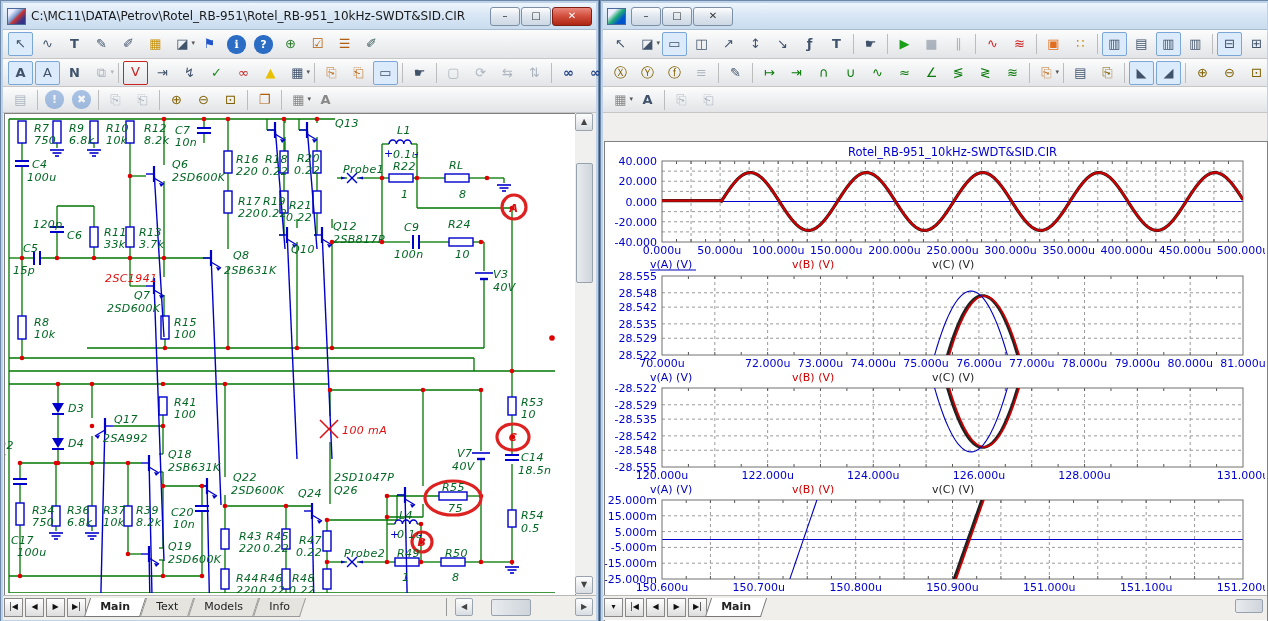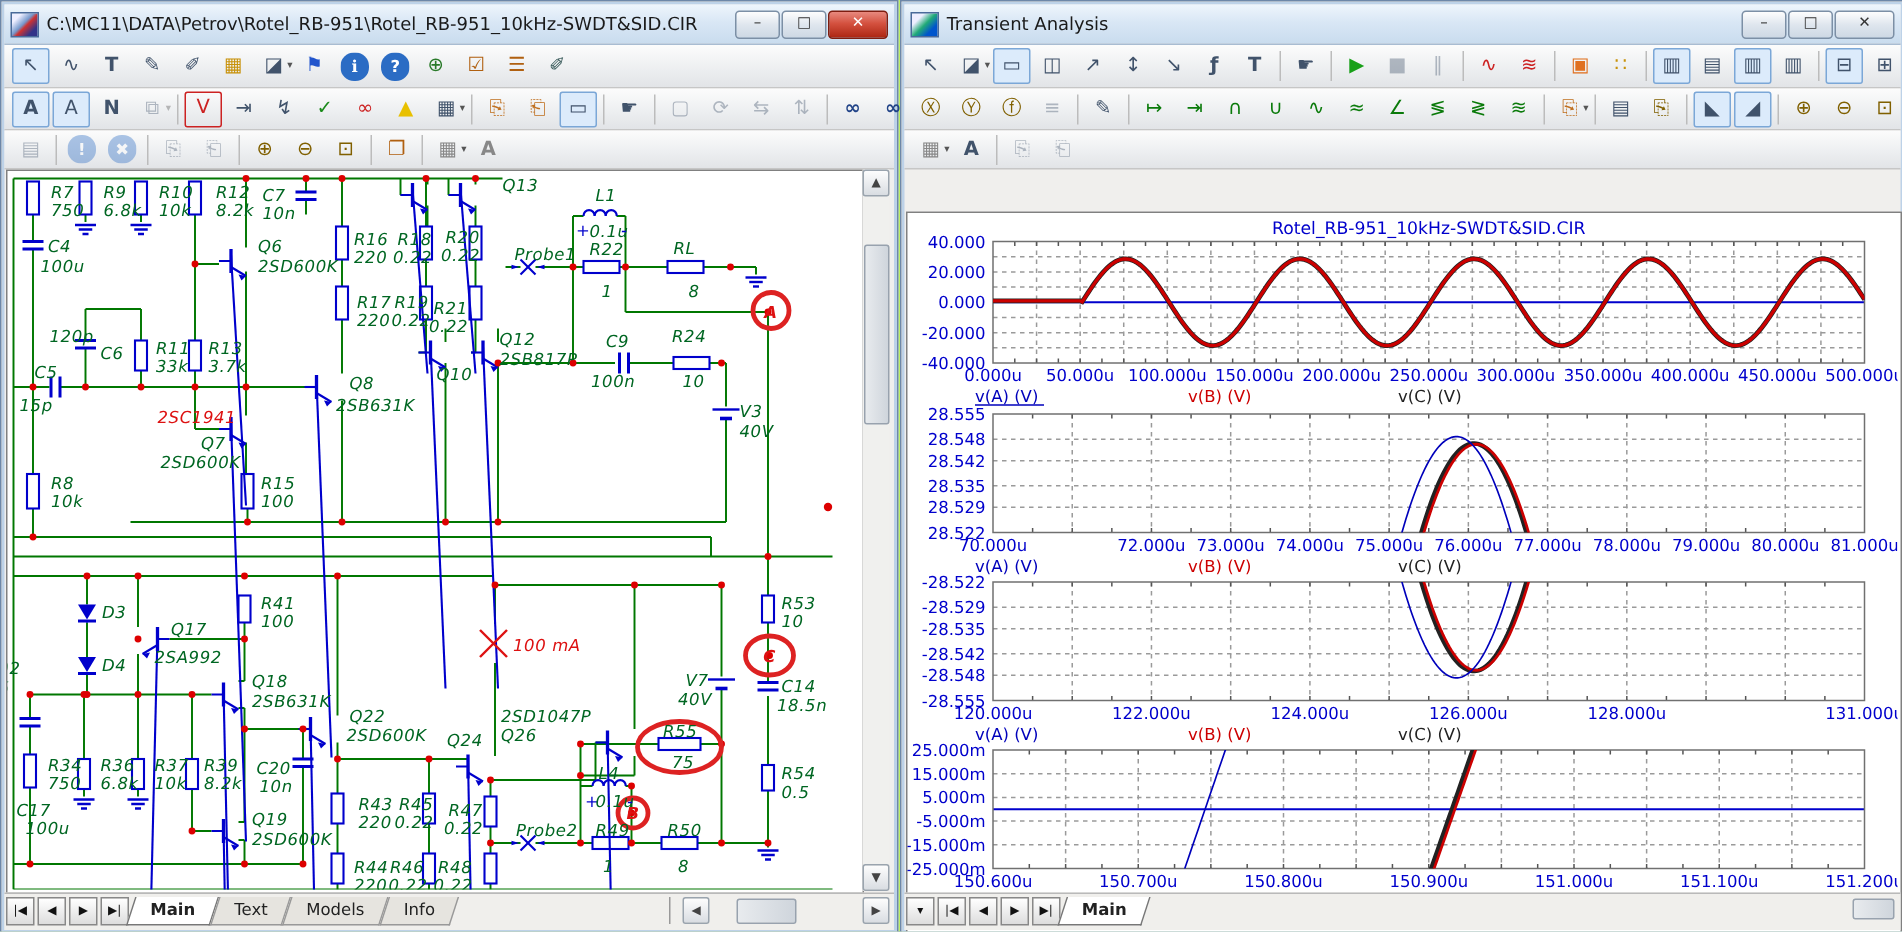--- a/index.html
+++ b/index.html
@@ -1,16 +1,16 @@
 <!DOCTYPE html>
 <html><head>
 <meta charset="utf-8">
 <style>
   html,body{margin:0;padding:0;background:#8ea6c8;font-family:"DejaVu Sans",sans-serif;}
-  #stage{position:relative;width:1268px;height:621px;background:#bef264;overflow:hidden;}
+  #stage{position:relative;width:1268px;height:621px;background:#be185d;overflow:hidden;}
   .win{position:absolute;background:#f0efed;border:1px solid #6d87a8;box-shadow:inset 0 0 0 2px #bdd2e8;}
   .tbar{position:absolute;left:2px;right:2px;top:2px;height:26px;
         background:linear-gradient(#eef5fc,#d9e7f5 45%,#c9dcee);display:flex;align-items:center;
         border-bottom:1px solid #a8bcd2;}
   .tic{width:17px;height:15px;margin:0 5px 0 4px;flex:none;border:1px solid #4a6a9a;
        background:linear-gradient(135deg,#eef 20%,#79c 45%,#c33 55%,#338 80%);}
   .ttl{font-size:12px;color:#1a1a1a;white-space:nowrap;overflow:hidden;flex:1;}
   .wbtns{display:flex;gap:1px;margin-right:4px;flex:none;}
   .wbtn{width:28px;height:17px;border:1px solid #7c8fa5;border-radius:3px;font-size:10px;line-height:15px;
         text-align:center;color:#333;background:linear-gradient(#fdfdfd,#dfe6ee 50%,#cdd8e4);}
@@ -638,21 +638,20 @@
       <div style="position:absolute;left:443px;top:2px;width:1px;height:18px;background:#999;"></div>
       <div class="sbtn" style="left:452px;top:2px;">◀</div>
       <div class="sthumb" style="left:488px;top:3px;width:38px;height:15px;"></div>
       <div class="sbtn" style="left:572px;top:2px;">▶</div>
     </div>
   </div>
 
   <div class="win" id="winR" style="left:600px;top:0;width:668px;height:621px;">
     <div class="tbar">
       <div class="tic" style="background:linear-gradient(135deg,#eef 25%,#2a7 50%,#05c 75%);"></div>
-      <div class="ttl">Transient Analysis</div>
       <div class="wbtns">
         <div class="wbtn">–</div>
         <div class="wbtn">□</div>
         <div class="wbtn close" style="background:linear-gradient(#fdfdfd,#dfe6ee 50%,#cdd8e4);color:#333;font-weight:normal;border-color:#7c8fa5;">✕</div>
       </div>
     </div>
     <div class="toolbar" id="rtb1" style="top:29px;height:28px;">
         <span class="tbi">↖</span>
         <span class="tbi">◪<span class="dd">▾</span></span>
         <span class="tbi pressed">▭</span>

